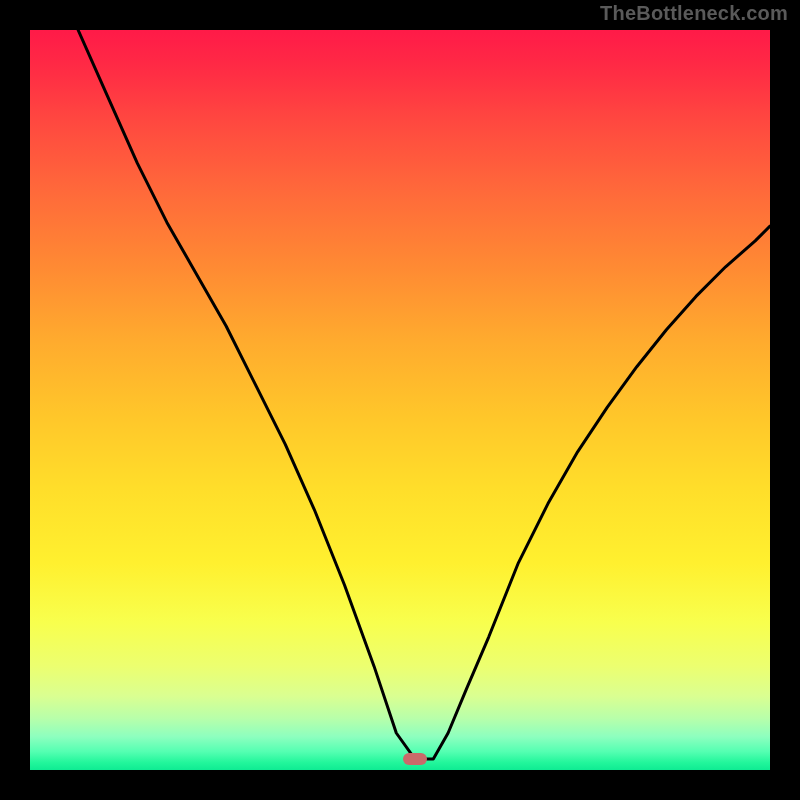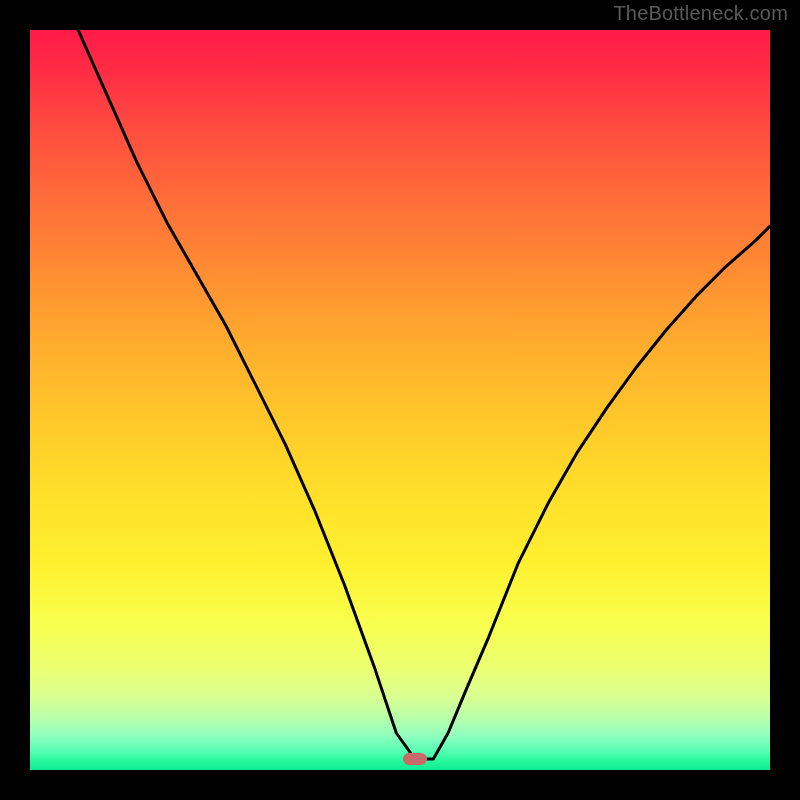--- a/index.html
+++ b/index.html
@@ -16,21 +16,21 @@
     width: 800px;
     height: 800px;
     background: #000;
   }
   .watermark {
     position: absolute;
     top: 2px;
     right: 12px;
     color: #5a5a5a;
     font-size: 20px;
-    font-weight: 400;
+    font-weight: 700;
     letter-spacing: 0.2px;
     user-select: none;
     margin-left: 20px;
   }
   .plot {
     position: absolute;
     left: 30px;
     top: 30px;
     width: 740px;
     height: 740px;

